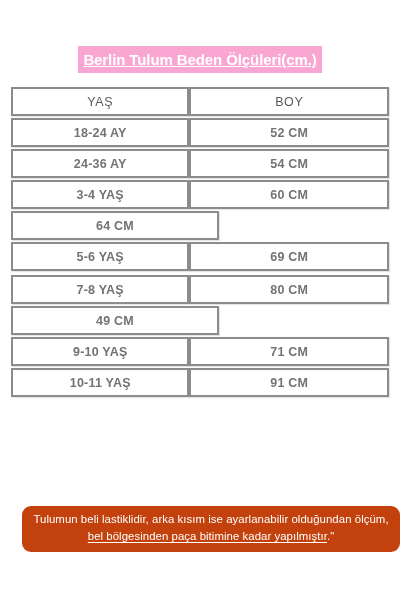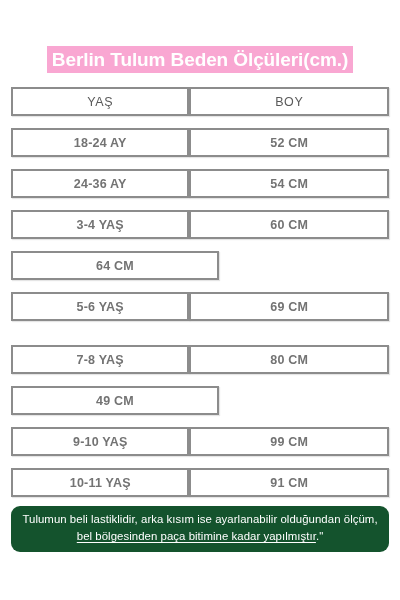--- a/index.html
+++ b/index.html
@@ -27,39 +27,40 @@
     position: absolute;
     top: 46px;
     left: 0;
     width: 400px;
     text-align: center;
   }
   .title-text {
     display: inline-block;
     background: #f9a7d2;
     color: #ffffff;
-    font-size: 19px;
+    font-size: 15px;
     font-weight: bold;
     letter-spacing: -0.1px;
     line-height: 27px;
     padding: 0 5px;
     white-space: nowrap;
+    text-decoration: underline;
   }
 
   
   .table {
     position: absolute;
     top: 87px;
     left: 11px;
     width: 378px;
   }
   .row {
     display: flex;
     justify-content: space-between;
-    margin-bottom: 12px;
+    margin-bottom: 2px;
     align-items: center;
   }
   .cell {
     box-sizing: border-box;
     height: 29px;
     border: 2px solid #8c8c8c;
     background: #ffffff;
     display: flex;
     align-items: center;
     justify-content: center;
@@ -77,24 +78,24 @@
     letter-spacing: 0.6px;
   }
   .row.data .cell {
     font-weight: bold;
   }
 
   
   .note {
     position: absolute;
     top: 506px;
-    left: 11px;
+    left: 22px;
     width: 378px;
     box-sizing: border-box;
-    background: #14532d;
+    background: #c2410c;
     color: #ffffff;
     border-radius: 9px;
     padding: 5px 10px 7px 10px;
     text-align: center;
     font-size: 11.4px;
     line-height: 17px;
     font-weight: normal;
     letter-spacing: 0.05px;
   }
   .note u {
@@ -149,21 +150,21 @@
       <div class="cell col-age">7-8 YAŞ</div>
       <div class="cell col-height">80 CM</div>
     </div>
 
     <div class="row data">
       <div class="cell col-height">49 CM</div>
     </div>
 
     <div class="row data">
       <div class="cell col-age">9-10 YAŞ</div>
-      <div class="cell col-height">99 CM</div>
+      <div class="cell col-height">71 CM</div>
     </div>
 
     <div class="row data">
       <div class="cell col-age">10-11 YAŞ</div>
       <div class="cell col-height">91 CM</div>
     </div>
 
   </div>
 
   <div class="note"><span>Tulumun beli lastiklidir, arka kısım ise ayarlanabilir olduğundan ölçüm, </span><u>bel bölgesinden paça bitimine kadar yapılmıştır</u><span>."</span></div>

